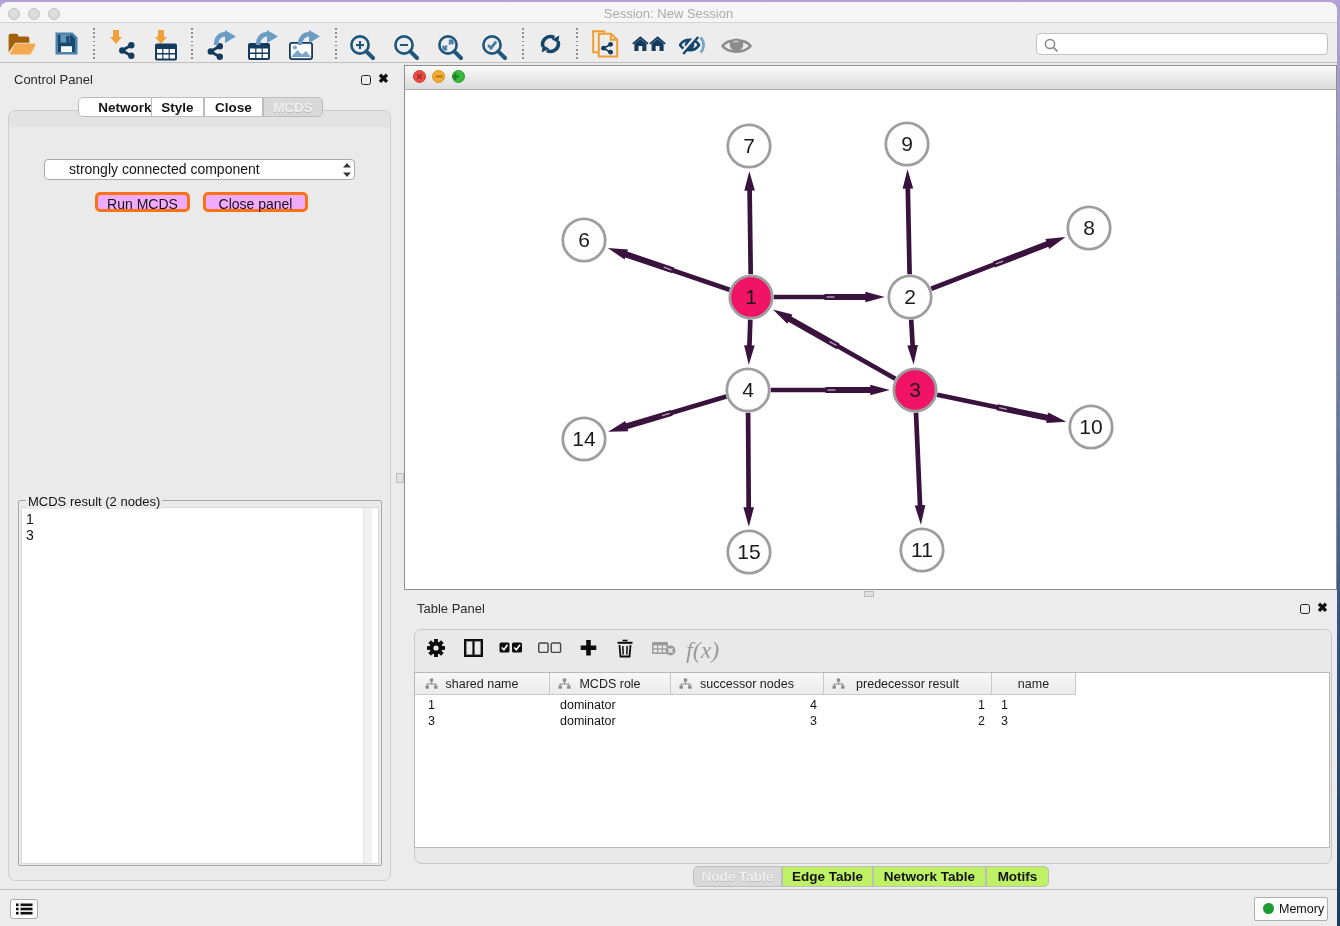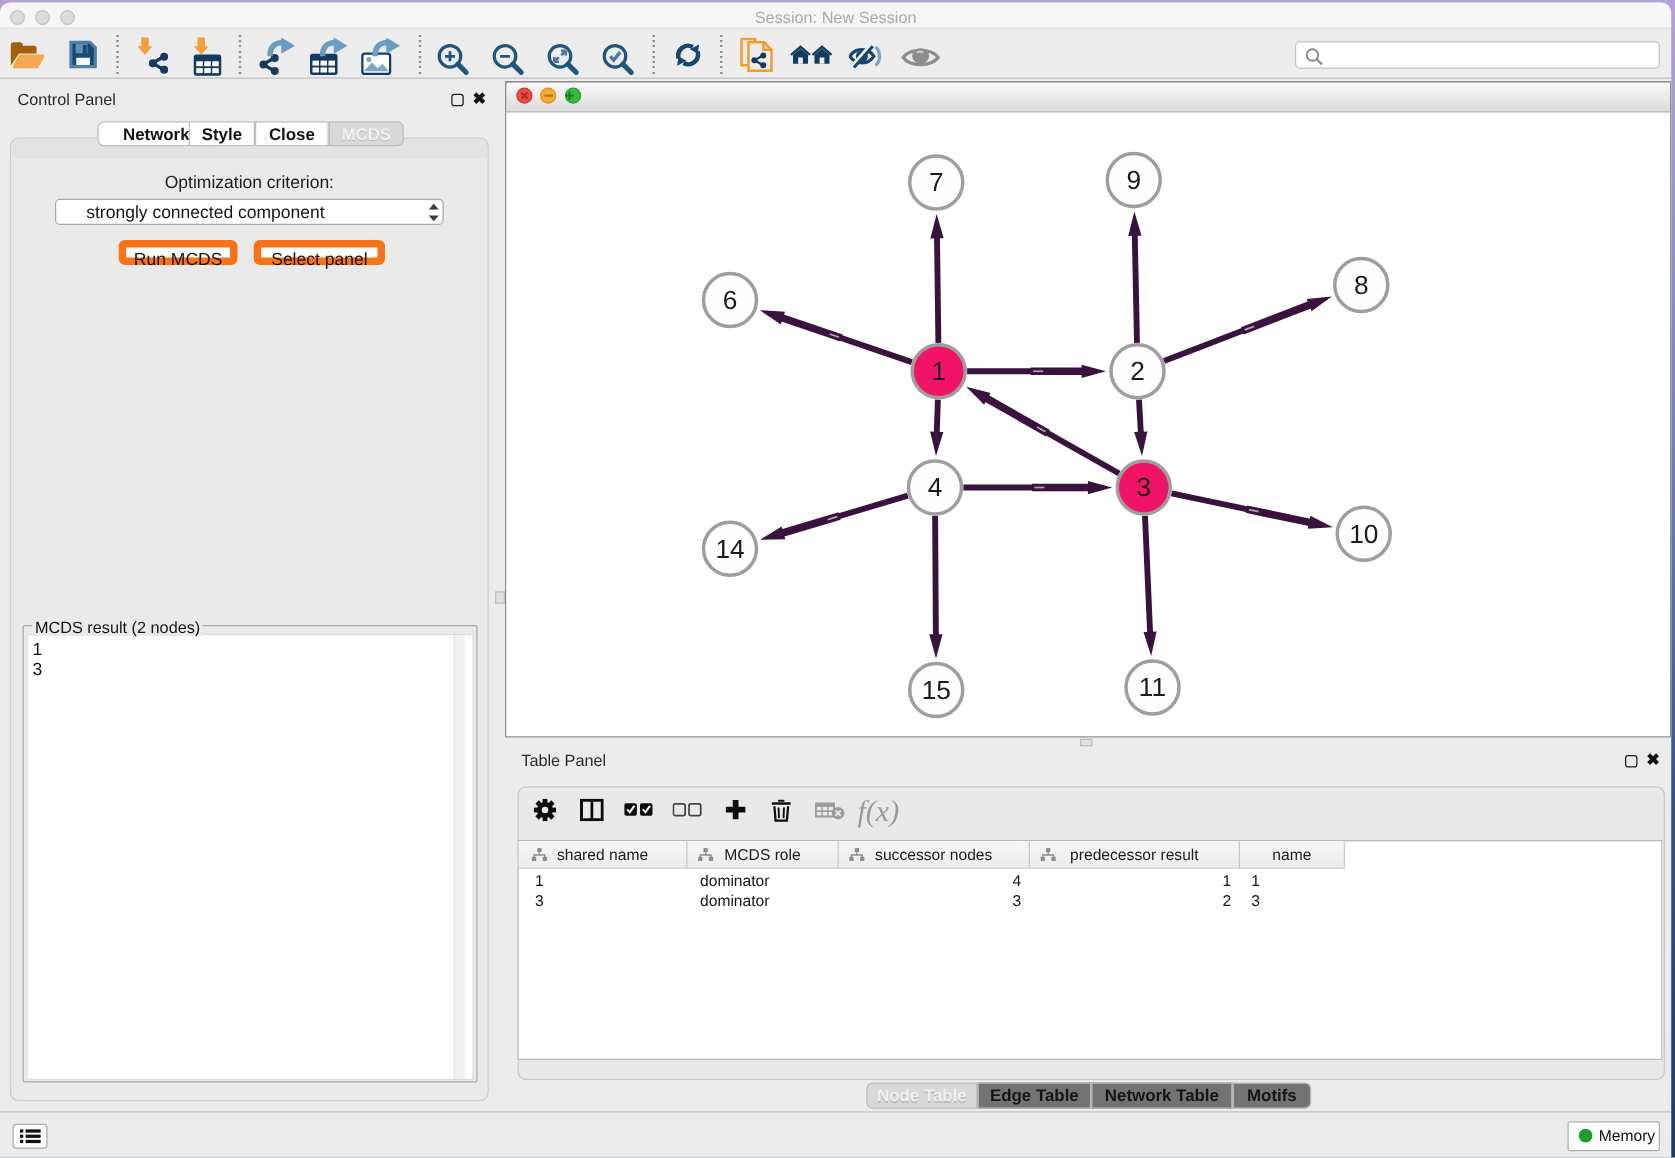--- a/index.html
+++ b/index.html
@@ -16,42 +16,42 @@
 
 #cp-title{left:14px;top:72px;font-size:13px;color:#2b2b2b}
 .flbtn{width:10px;height:10px;border:1.6px solid #1d1d1d;border-radius:2.5px}
 .xbtn{font-size:13px;font-weight:bold;color:#111}
 #cp-panel{left:8px;top:110px;width:383px;height:771px;background:#eaeaea;border:1px solid #cdcdcd;border-radius:7px}
 #cp-band{left:9px;top:111px;width:381px;height:16px;background:#e3e3e3;border-radius:7px 7px 0 0}
 .tab{top:97px;height:20px;background:#fff;border:1px solid #bdbdbd;font-size:13.5px;font-weight:bold;color:#141414;text-align:center;line-height:19px}
 .tabsel{background:#d9d9d9;color:#f0f0f0;text-shadow:0 1px 0 #bbb}
 #optlabel{left:8px;top:137px;width:383px;text-align:center;font-size:14px;color:#1c1c1c}
 #combo{left:44px;top:159px;width:311px;height:21px;background:#fff;border:1px solid #a9a9a9;border-radius:4px;font-size:14px;color:#141414;line-height:19px;padding-left:24px}
-.btn{top:192px;height:20px;background:#ffffff;border:6px solid #f97316;border-radius:5px;font-size:14px;color:#141414;text-align:center;line-height:18px}
+.btn{top:192px;height:20px;background:#f0abfc;border:3px solid #f97316;border-radius:5px;font-size:14px;color:#141414;text-align:center;line-height:18px}
 #fieldset{left:18px;top:500px;width:364px;height:366px;border:1px solid #a8a8a8;border-radius:2px}
 #fslegend{left:26px;top:494px;background:#eaeaea;font-size:13px;color:#141414;padding:0 2px}
 #fswhite{left:21px;top:507px;width:358px;height:357px;background:#fff;border:1px solid #d9d9d9;font-size:14px;color:#111;line-height:16px;padding:3px 0 0 4px}
 #fsscroll{left:363px;top:508px;width:9px;height:355px;background:#f1f1f1;border-left:1px solid #e2e2e2}
 
 #netframe{left:404px;top:65px;width:933px;height:525px;background:#fff;border:1px solid #8f8f8f}
 #nettitle{left:404px;top:65px;width:933px;height:25px;background:linear-gradient(180deg,#fafafa,#e9e9e9 55%,#dcdcdc);border:1px solid #8f8f8f;border-bottom:1px solid #aeaeae}
 #netlabel{left:404px;top:70px;width:933px;text-align:center;font-size:13px;font-weight:bold;color:#1a1a1a}
 .mac{top:70px;width:13px;height:13px;border-radius:50%}
 
 #vsplith{left:396px;top:473px;width:8px;height:10px;background:#e0e0e0;border:1px solid #bdbdbd}
 #hsplith{left:864px;top:591px;width:10px;height:6px;background:#e0e0e0;border:1px solid #bdbdbd}
 
 #tp-title{left:417px;top:601px;font-size:13px;color:#2b2b2b}
 #tp-panel{left:414px;top:629px;width:918px;height:235px;background:#e9e9e9;border:1px solid #c8c8c8;border-radius:7px}
 #tbl-outer{left:414px;top:672px;width:916px;height:176px;background:#fff;border:1px solid #b9b9b9}
 #tbl-head{left:415px;top:673px;width:661px;height:22px;background:linear-gradient(180deg,#f7f7f7,#ececec);border-bottom:1px solid #c9c9c9}
 .th{top:673px;height:22px;border-right:1px solid #c9c9c9;font-size:12.5px;color:#1c1c1c;text-align:center;line-height:22px}
 .td{font-size:12.5px;color:#141414;height:16px;line-height:16px}
 
-.btab{top:866px;height:21px;background:#737373;border:1px solid #bdbdbd;font-size:13.5px;font-weight:bold;color:#141414;text-align:center;line-height:20px}
+.btab{top:866px;height:21px;background:#bef264;border:1px solid #bdbdbd;font-size:13.5px;font-weight:bold;color:#141414;text-align:center;line-height:20px}
 .btab.tabsel{background:#d9d9d9;color:#f0f0f0}
 
 #statusbar{left:0;top:889px;width:1337px;height:37px;background:#ececec;border-top:1px solid #c3c3c3}
 #listbtn{left:10px;top:899px;width:28px;height:20px;background:#fdfdfd;border:1px solid #ababab;border-radius:3px}
 #membtn{left:1254px;top:897px;width:74px;height:24px;background:#fbfbfb;border:1px solid #b0b0b0;border-radius:2px;font-size:12.5px;color:#111;line-height:22px;text-align:left;padding-left:24px}
 #memdot{left:1263px;top:903px;width:11px;height:11px;border-radius:50%;background:#1e9c32}
 </style></head>
 <body>
 <div id="win">
     <div id="page">
@@ -224,27 +224,26 @@
 
 <div class="abs" id="cp-title">Control Panel</div>
 <div class="abs flbtn" style="left:361px;top:75px"></div>
 <div class="abs xbtn" style="left:378px;top:71px">✖</div>
 <div class="abs" id="cp-panel"></div>
 <div class="abs" id="cp-band"></div>
 <div class="abs tab" style="left:78px;width:94px;border-radius:5px 0 0 5px">Network</div>
 <div class="abs tab" style="left:151px;width:53px">Style</div>
 <div class="abs tab" style="left:204px;width:59px">Close</div>
 <div class="abs tab tabsel" style="left:263px;width:60px;border-radius:0 5px 5px 0">MCDS</div>
-<div class="abs" id="optlabel">Optimization criterion:</div>
 <div class="abs" id="combo">strongly connected component</div>
 <svg class="abs" style="left:341px;top:163px" width="12" height="14" viewBox="0 0 12 14">
         <path d="M6 0 L10 4.6 H2 Z M6 14 L2 9.4 H10 Z" fill="#3a3a3a"></path>
       </svg>
 <div class="abs btn" style="left:95px;width:95px">Run MCDS</div>
-<div class="abs btn" style="left:203px;width:105px">Select panel</div>
+<div class="abs btn" style="left:203px;width:105px">Close panel</div>
 <div class="abs" id="fieldset"></div>
 <div class="abs" id="fswhite">1<br>3</div>
 <div class="abs" id="fsscroll"></div>
 <div class="abs" id="fslegend">MCDS result (2 nodes)</div>
 
 <div class="abs" id="netframe"></div>
       <div class="abs" style="left:404px;top:65px;width:6px;height:6px;border-left:2px solid #4a79c9;border-top:2px solid #4a79c9"></div>
 <div class="abs" id="nettitle"></div>
 <div class="abs mac" style="left:413px;background:#ee4b42;border:1px solid #ce3a32"></div>
 <div class="abs mac" style="left:432px;background:#f5ac34;border:1px solid #d8921e"></div>

